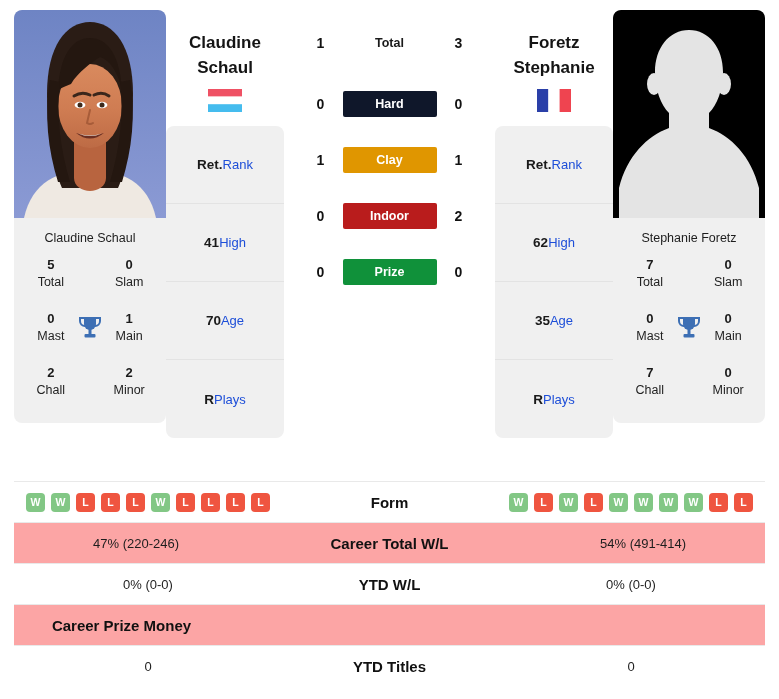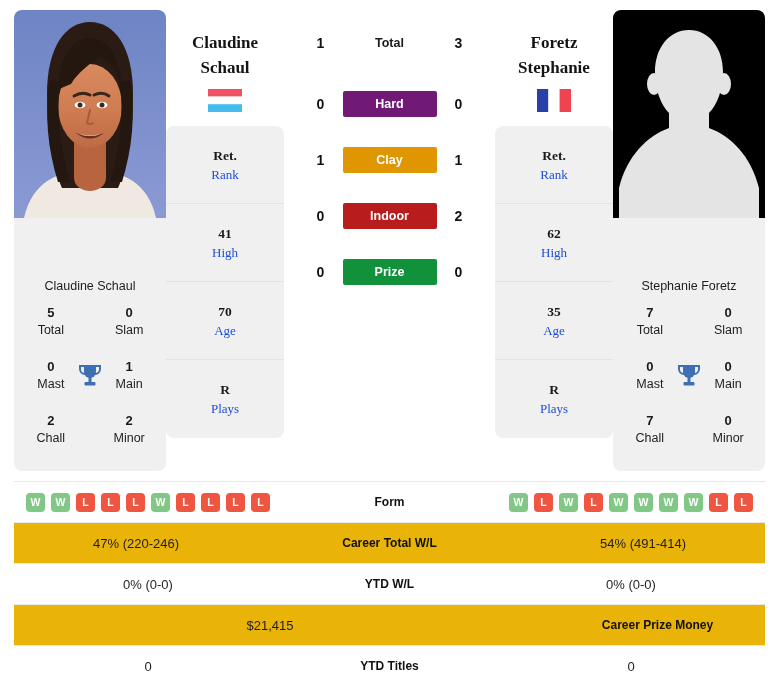--- a/index.html
+++ b/index.html
@@ -37,21 +37,20 @@
     border-radius: 6px 6px 0 0;
     overflow: hidden;
   }
   .photo-frame svg { display: block; width: 100%; height: 100%; }
 
   .photo-name {
     text-align: center;
     font-size: 12.5px;
     padding: 13px 2px 12px 2px;
     color: #1d1d1d;
-    margin-top: 48px;
   }
   .titles-grid {
     position: relative;
     padding: 0 6px 10px 6px;
   }
   .titles-row {
     display: flex;
     align-items: flex-start;
     justify-content: space-between;
     padding: 0 6px 20px 6px;
@@ -61,21 +60,20 @@
   .tcell .num { font-size: 13px; font-weight: bold; line-height: 16px; }
   .tcell .lbl { font-size: 12.5px; line-height: 18px; color: #222; }
   .trophy { width: 30px; display: flex; align-items: center; justify-content: center; padding-top: 4px; }
 
   
   .info-col {
     width: 118px;
     flex: 0 0 118px;
     margin-top: 0;
     padding-top: 0;
-    font-family: Liberation Serif, serif;
   }
   .info-head {
     text-align: center;
     padding-top: 20px;
     height: 116px;
   }
   .info-head .pname {
     font-size: 17px;
     font-weight: bold;
     line-height: 25px;
@@ -85,21 +83,21 @@
   .flag svg { display: block; }
 
   .info-card {
     background: #f0f0f0;
     border-radius: 8px;
     overflow: hidden;
   }
   .info-cell {
     height: 78px;
     display: flex;
-    flex-direction: column;
+    flex-direction: row;
     align-items: center;
     justify-content: center;
     border-bottom: 1px solid #e3e3e3;
   }
   .info-cell:last-child { border-bottom: none; }
   .info-cell .v { font-size: 13.5px; font-weight: bold; line-height: 19px; }
   .info-cell .k { font-size: 13px; line-height: 19px; color: #1d4ed8; }
 
   
   .center-col {
@@ -139,31 +137,31 @@
   }
 
   
   .table { width: 751px; margin: 6px auto 0 auto; }
   .trow {
     display: flex;
     align-items: center;
     min-height: 41px;
     border-top: 1px solid #e9e9e9;
   }
-  .trow.alt { background: #eab308; gap: 24px; }
+  .trow.alt { background: #fca5a5; gap: 24px; }
   .trow .side {
     flex: 1 1 0;
     text-align: center;
     font-size: 13px;
     color: #1e1e1e;
   }
   .trow .mid {
     flex: 0 0 215px;
     text-align: center;
-    font-size: 12px;
+    font-size: 15px;
     font-weight: bold;
     color: #111;
   }
   .form-badges {
     display: flex;
     justify-content: center;
     gap: 6px;
   }
   .badge {
     width: 19px;
@@ -311,21 +309,21 @@
     </div>
 
     <div class="center-col">
       <div class="srow total">
         <div class="sscore">1</div>
         <div class="spill plain">Total</div>
         <div class="sscore">3</div>
       </div>
       <div class="srow">
         <div class="sscore">0</div>
-        <div class="spill" style="background:#701a75">Hard</div>
+        <div class="spill" style="background:#0f172a">Hard</div>
         <div class="sscore">0</div>
       </div>
       <div class="srow">
         <div class="sscore">1</div>
         <div class="spill" style="background:#e09600">Clay</div>
         <div class="sscore">1</div>
       </div>
       <div class="srow">
         <div class="sscore">0</div>
         <div class="spill" style="background:#b91c1c">Indoor</div>
@@ -473,21 +471,20 @@
       <div class="side">54% (491-414)</div>
     </div>
 
     <div class="trow">
       <div class="side">0% (0-0)</div>
       <div class="mid">YTD W/L</div>
       <div class="side">0% (0-0)</div>
     </div>
 
     <div class="trow alt">
-      <div class="side">$21,415</div>
       <div class="mid">Career Prize Money</div>
     </div>
 
     <div class="trow">
       <div class="side">0</div>
       <div class="mid">YTD Titles</div>
       <div class="side">0</div>
     </div>
 
   </div>

